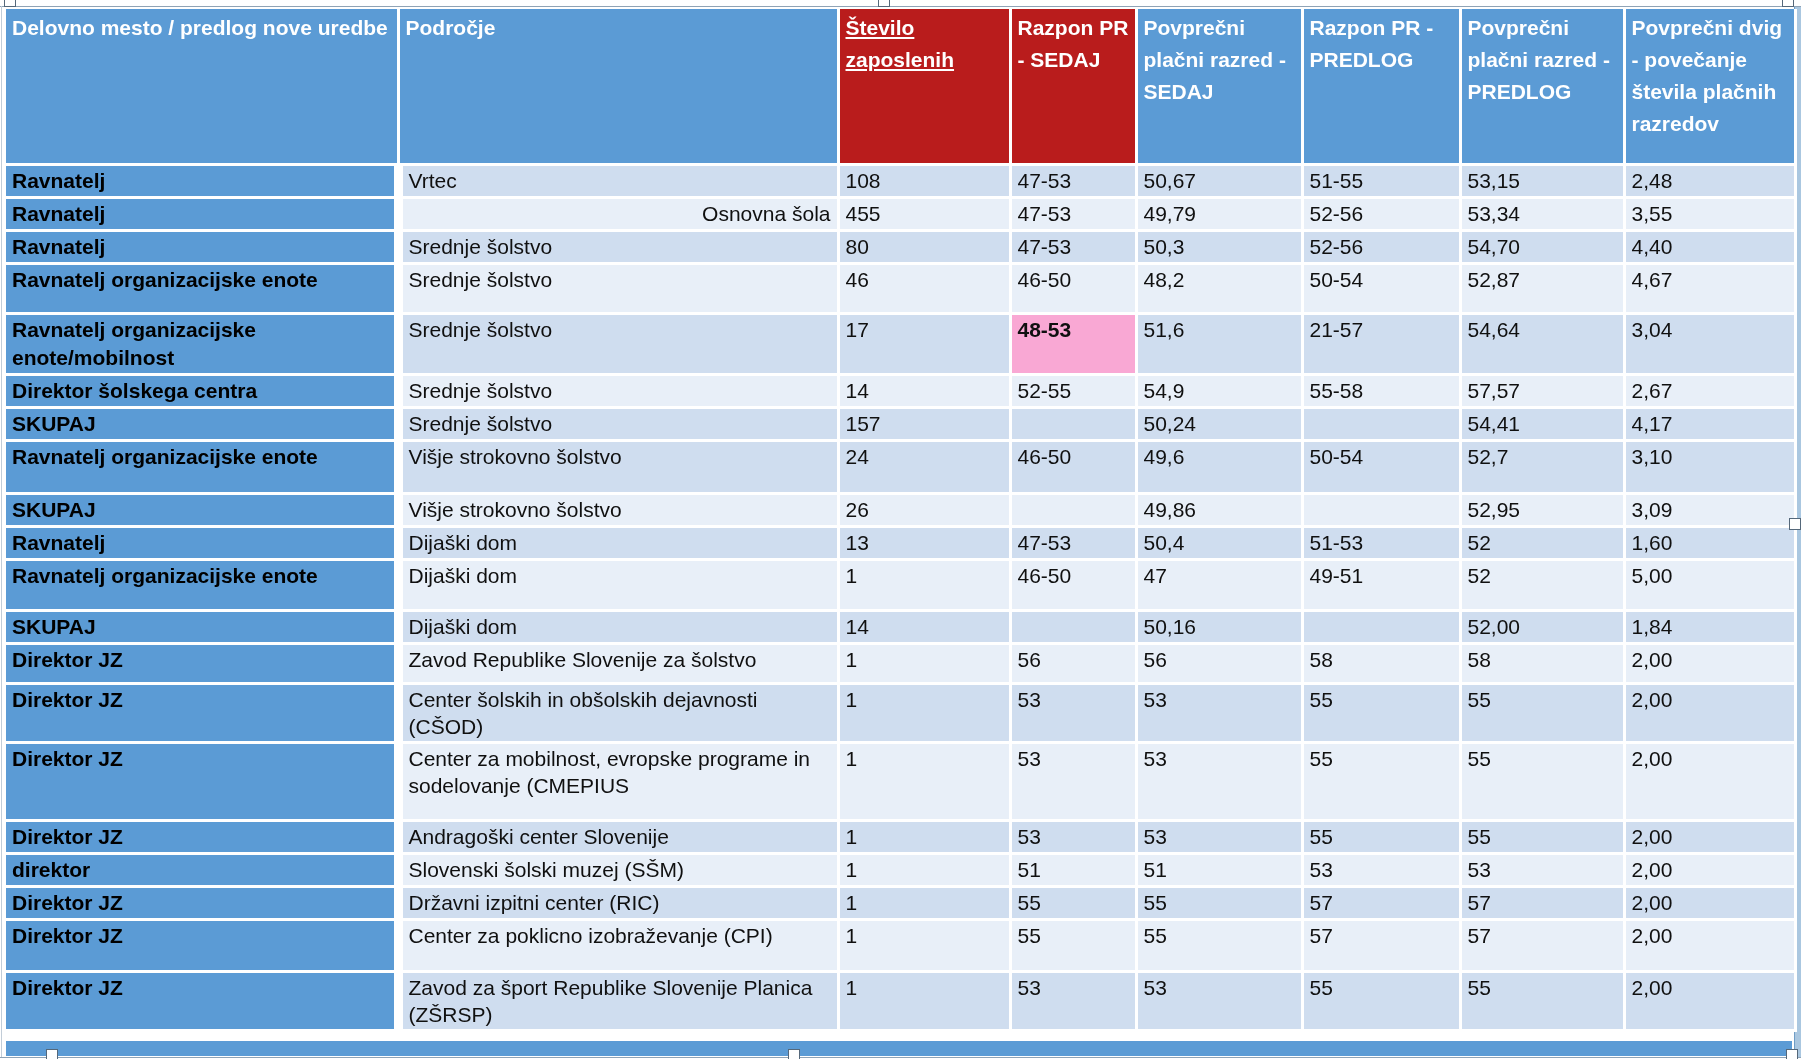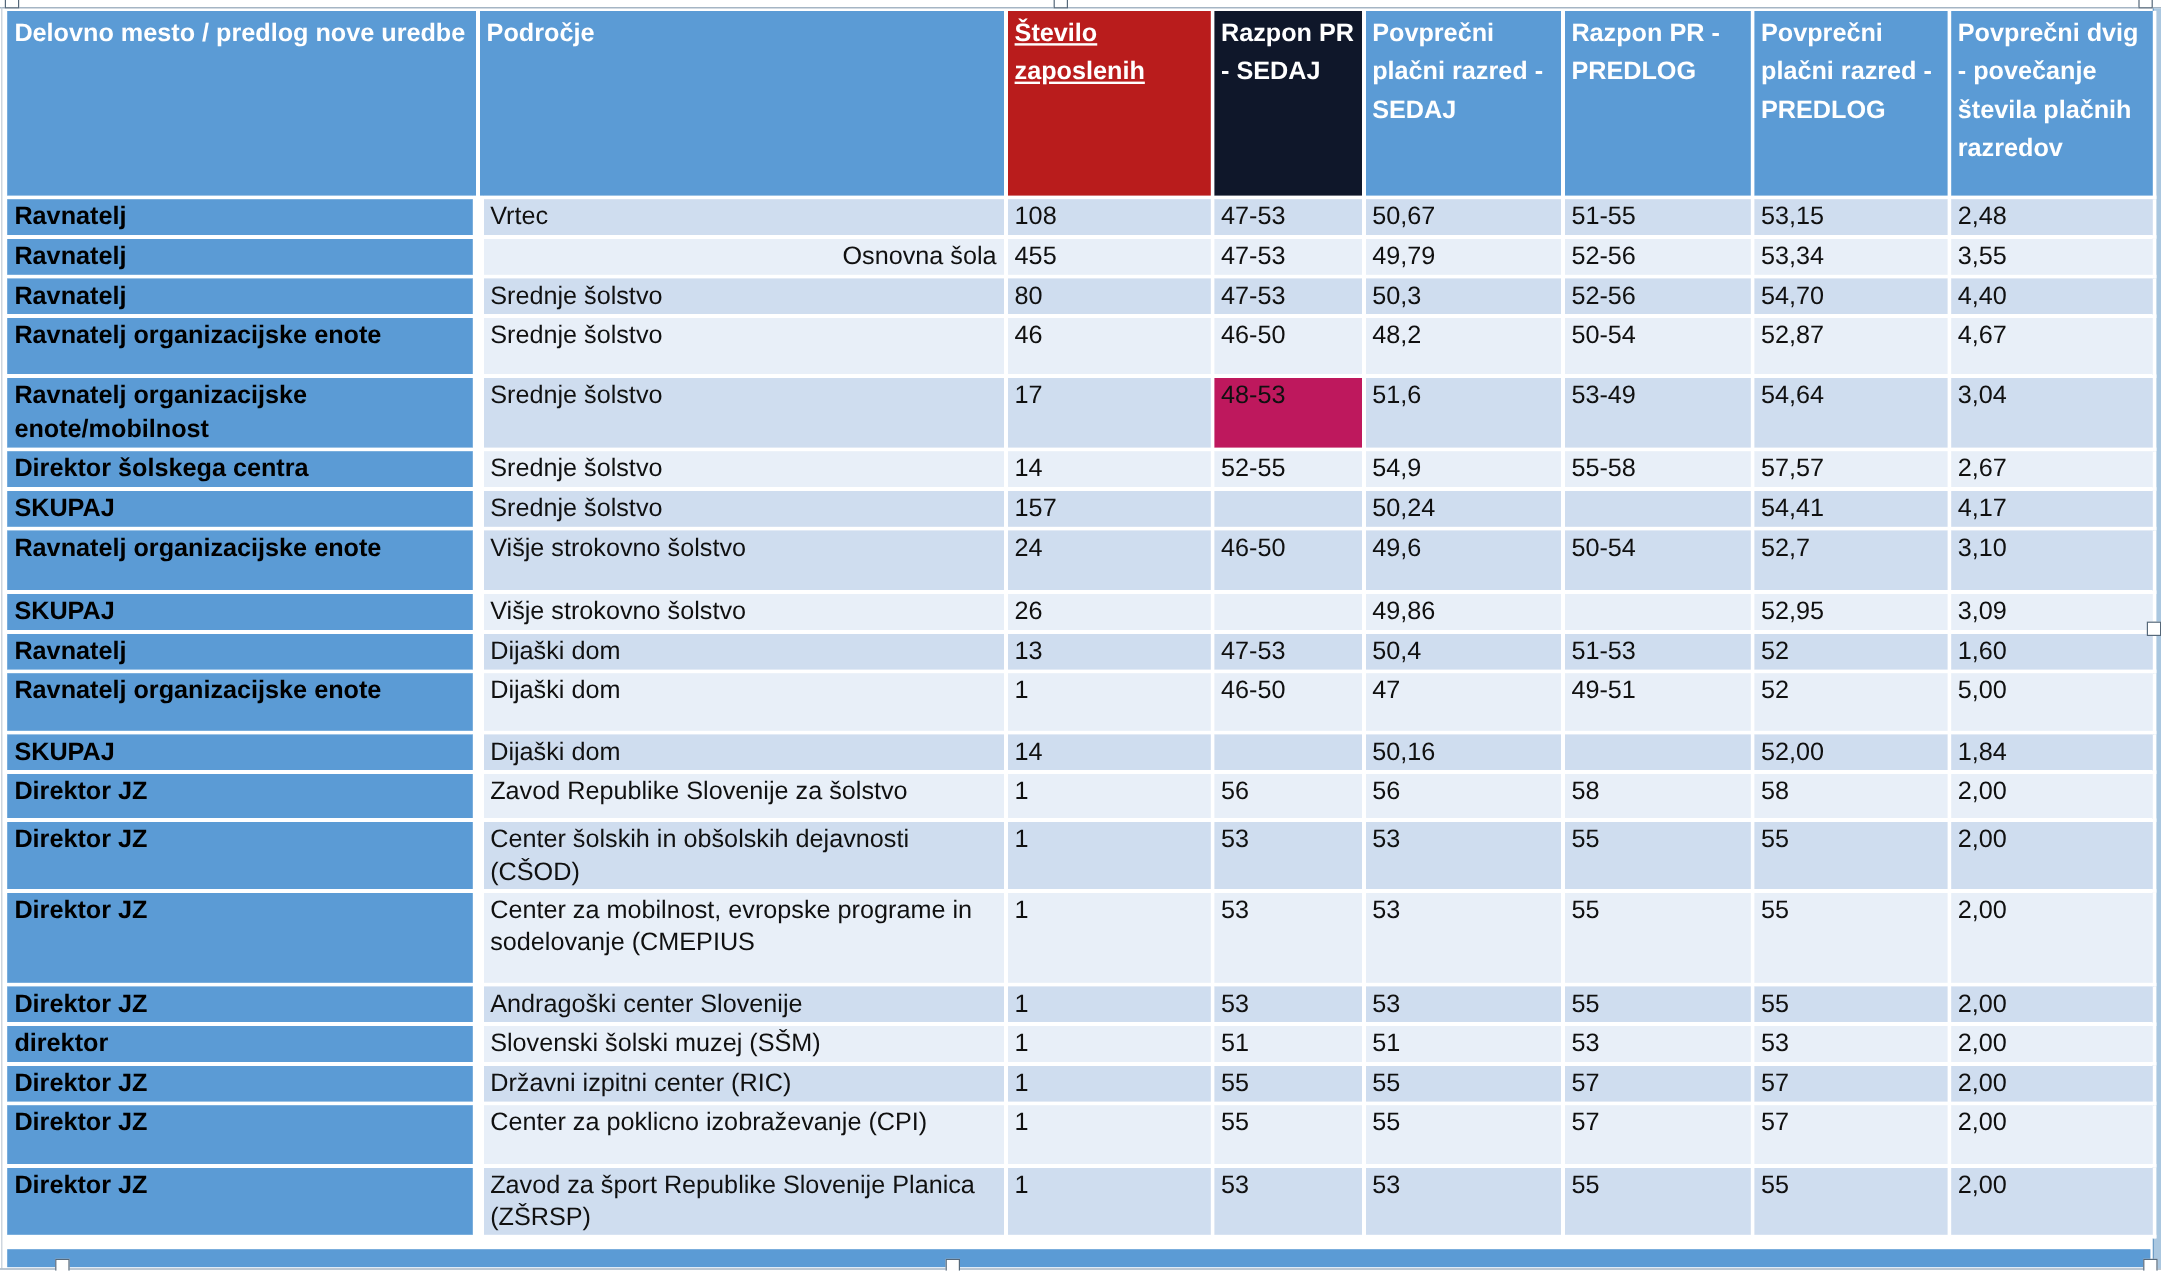--- a/index.html
+++ b/index.html
@@ -60,21 +60,21 @@
         <col style="width: 166px;">
         <col style="width: 158px;">
         <col style="width: 164px;">
         <col style="width: 171px;">
       </colgroup>
     <thead>
         <tr style="height: 155px;">
           <th style="background: rgb(91, 155, 213);">Delovno mesto / predlog nove uredbe</th>
           <th style="background: rgb(91, 155, 213);">Področje</th>
           <th style="background: #b91c1c; text-decoration: underline;">Število zaposlenih</th>
-          <th style="background: #0f172a;">Razpon PR - SEDAJ</th>
+          <th style="background: #b91c1c;">Razpon PR - SEDAJ</th>
           <th style="background: rgb(91, 155, 213);">Povprečni plačni razred - SEDAJ</th>
           <th style="background: rgb(91, 155, 213);">Razpon PR - PREDLOG</th>
           <th style="background: rgb(91, 155, 213);">Povprečni plačni razred - PREDLOG</th>
           <th style="background: rgb(91, 155, 213);">Povprečni dvig - povečanje števila plačnih razredov</th>
         </tr>
       </thead>
     <tbody>
         <tr style="height: 29px;">
           <td class="rowhead" style="background: rgb(91, 155, 213);">Ravnatelj</td>
           <td style="background: rgb(207, 221, 239);">Vrtec</td>
@@ -112,23 +112,23 @@
           <td style="background: rgb(232, 239, 248);">46-50</td>
           <td style="background: rgb(232, 239, 248);">48,2</td>
           <td style="background: rgb(232, 239, 248);">50-54</td>
           <td style="background: rgb(232, 239, 248);">52,87</td>
           <td style="background: rgb(232, 239, 248);">4,67</td>
         </tr>
         <tr style="height: 57px;">
           <td class="rowhead" style="background: rgb(91, 155, 213);">Ravnatelj organizacijske enote/mobilnost</td>
           <td style="background: rgb(207, 221, 239);">Srednje šolstvo</td>
           <td style="background: rgb(207, 221, 239);">17</td>
-          <td style="background: #be185d;">48-53</td>
+          <td style="background: #f9a8d4; font-weight: bold;">48-53</td>
           <td style="background: rgb(207, 221, 239);">51,6</td>
-          <td style="background: rgb(207, 221, 239);">53-49</td>
+          <td style="background: rgb(207, 221, 239);">21-57</td>
           <td style="background: rgb(207, 221, 239);">54,64</td>
           <td style="background: rgb(207, 221, 239);">3,04</td>
         </tr>
         <tr style="height: 29px;">
           <td class="rowhead" style="background: rgb(91, 155, 213);">Direktor šolskega centra</td>
           <td style="background: rgb(232, 239, 248);">Srednje šolstvo</td>
           <td style="background: rgb(232, 239, 248);">14</td>
           <td style="background: rgb(232, 239, 248);">52-55</td>
           <td style="background: rgb(232, 239, 248);">54,9</td>
           <td style="background: rgb(232, 239, 248);">55-58</td>

